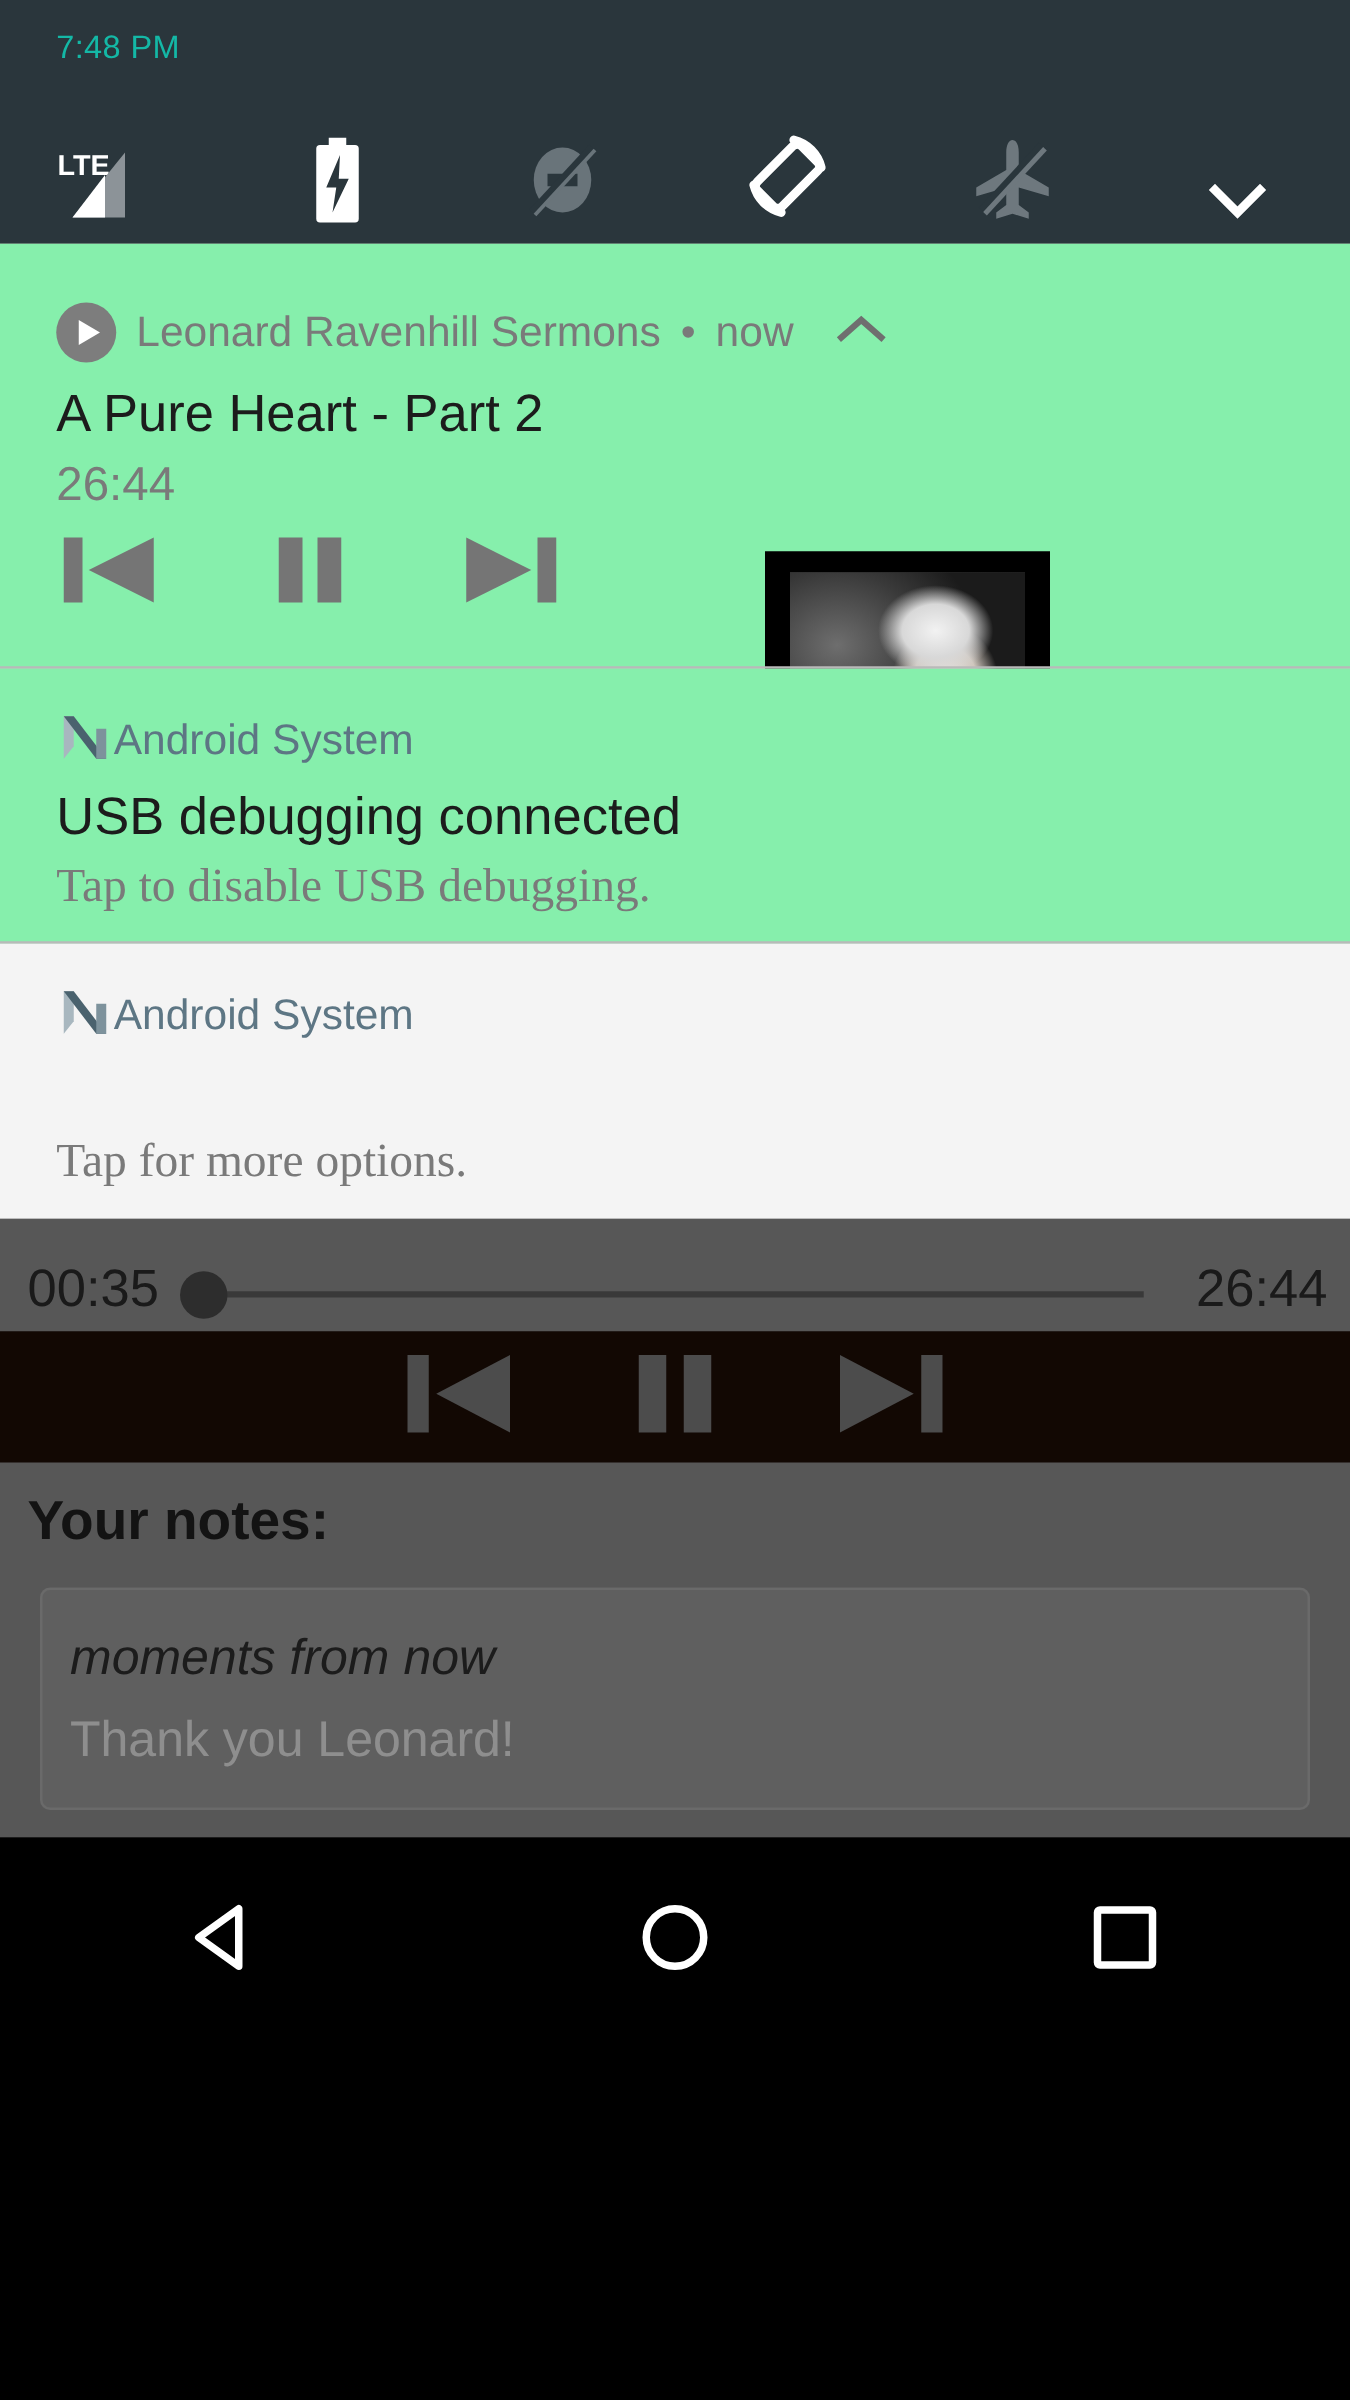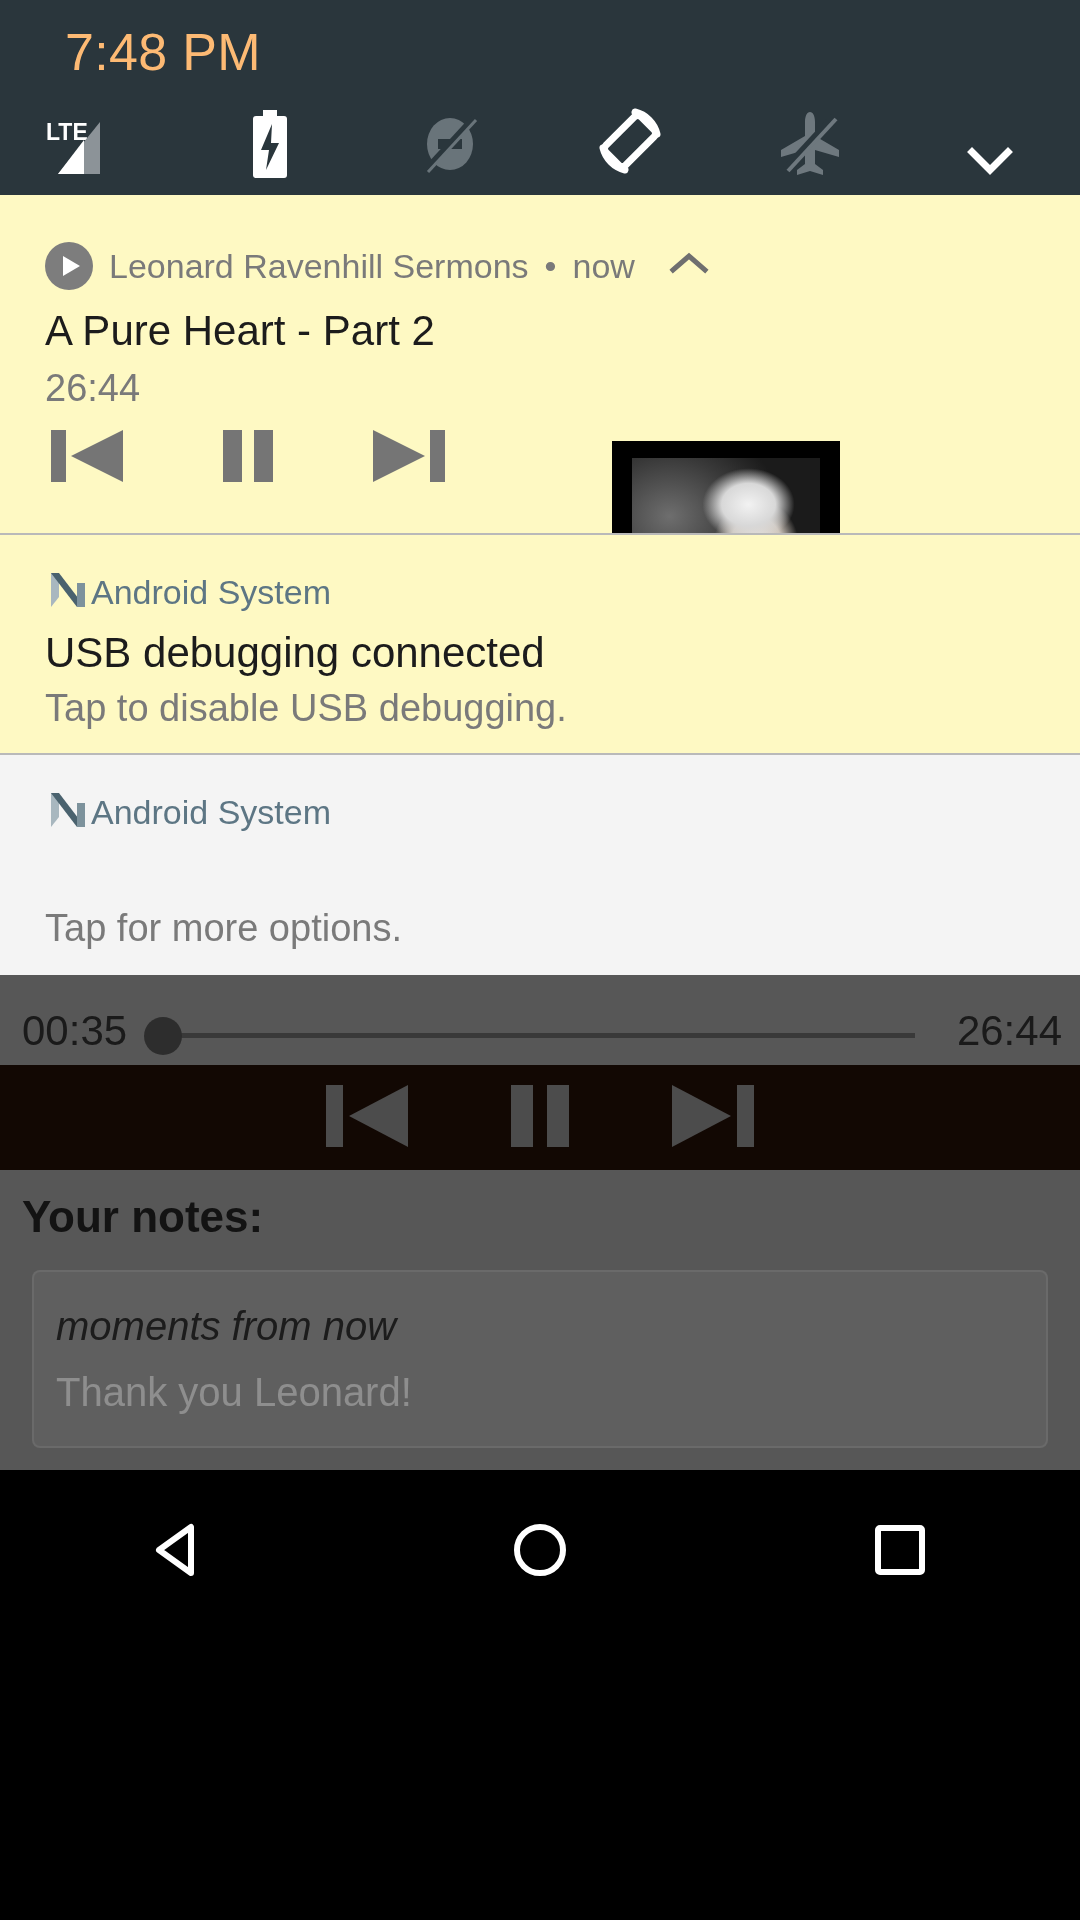--- a/index.html
+++ b/index.html
@@ -11,38 +11,38 @@
     position:relative;
   }
 
   
   #statusbar {
     position:absolute; left:0; top:0; width:1080px; height:195px;
     background:#2a363c;
   }
   #clock {
     position:absolute; left:45px; top:22px;
-    color:#fdba74; font-size:52px; letter-spacing:.3px;margin-left:20px;
+    color:#14b8a6; font-size:26px; letter-spacing:.3px;
   }
   #qs-icons {
     position:absolute; left:0; top:90px; width:1080px; height:90px;
     display:flex; align-items:center;
   }
   .qs-cell {
     flex:1 1 0; height:90px;
     display:flex; align-items:flex-end; justify-content:center;
   }
   .qs-svg { display:block; }
 
   
   #shade {
     position:absolute; left:0; top:195px; width:1080px; height:780px;
     background:#ffffff;
   }
-  .notif { position:relative; width:1080px; background:#fef9c3; }
+  .notif { position:relative; width:1080px; background:#86efac; }
   .notif.alt { background:#f4f4f4; }
   .divider {
     position:absolute; left:0; width:1080px; height:2px;
     background:#b9b9b9;
   }
 
   
   #notif-media { height:340px; }
   #media-header {
     position:absolute; left:45px; top:47px;
@@ -100,21 +100,21 @@
     position:absolute; left:45px; top:32px;
     display:flex; align-items:center; 
   }
   .sys-app-name { color:#5d7684; font-size:34px; }
   .sys-title {
     position:absolute; left:45px; top:94px;
     color:#1c1c1c; font-size:42px;
   }
   .sys-body {
     position:absolute; left:45px; top:152px;
-    color:#7a7a7a; font-size:38px;
+    color:#7a7a7a; font-size:38px;font-family:Liberation Serif, serif;
   }
 
   
   #app-behind {
     position:absolute; left:0; top:975px; width:1080px; height:495px;
     background:#8d8d8d;
   }
   #app-scrim {
     position:absolute; left:0; top:0; width:1080px; height:495px;
     background:rgba(0,0,0,0.38);

